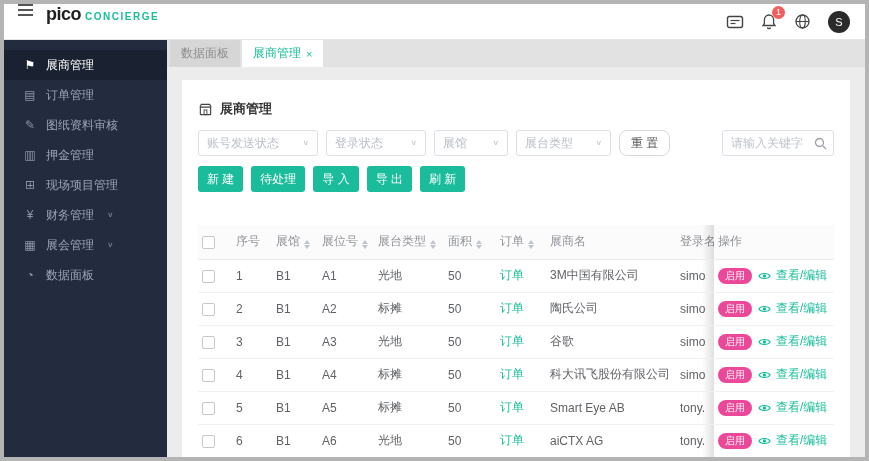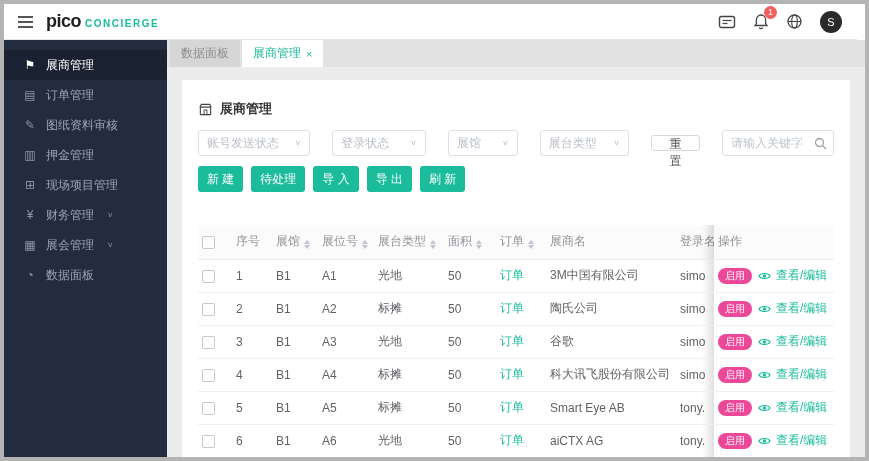--- a/index.html
+++ b/index.html
@@ -2,22 +2,22 @@
 <html><head>
 <meta charset="utf-8">
 <style>
   * { margin:0; padding:0; box-sizing:border-box; }
   body { background:#ffffff; font-family:"Liberation Sans","DejaVu Sans",sans-serif; }
 
   .screen { position:relative; width:869px; height:461px; border:4px solid #b4b4b4;
             background:#fff; overflow:hidden; font-family:"Liberation Sans","DejaVu Sans",sans-serif; }
 
   
-  .tophdr { position:absolute; top:0; left:0; right:8px; height:36px; background:#fff;
-            border-bottom:1px solid #e6e6e6; display:flex; align-items:center; z-index:20; }
+  .tophdr { position:absolute; top:0; left:0; right:0; height:36px; background:#fff;
+            border-bottom:1px solid #e6e6e6; display:flex; z-index:20; }
   .hamburger { margin:0 13px 0 14px; display:flex; flex-direction:column; gap:3px; cursor:pointer; }
   .hamburger span { display:block; width:15px; height:2px; background:#555; }
   .brand { display:flex; align-items:baseline; gap:4px; }
   .brand-p { font-size:18px; font-weight:bold; color:#1f1f1f; letter-spacing:-0.5px; }
   .brand-s { font-size:10px; color:#1abc9c; letter-spacing:1.5px; font-weight:bold; }
   .hdr-right { margin-left:auto; display:flex; align-items:center; gap:17px; padding-right:15px; }
   .hicon { position:relative; display:inline-flex; cursor:pointer; }
   .badge { position:absolute; top:-7px; right:-8px; min-width:13px; height:13px; border-radius:7px;
            background:#f25d5d; color:#fff; font-size:9px; line-height:13px; text-align:center; padding:0 3px; }
   .avatar { width:22px; height:22px; border-radius:50%; background:#2b2b2b; color:#fff; font-size:11px;
@@ -42,26 +42,26 @@
   .tabs { height:27px; background:#e2e2e2; display:flex; align-items:stretch; gap:2px; padding-left:3px; }
   .tab { padding:0 11px; font-size:12px; color:#8d8d8d; background:#d6d6d6; display:flex;
          align-items:center; gap:5px; cursor:pointer; white-space:nowrap; }
   .tab.active { background:#fff; color:#1abc9c; }
   .tab-close { font-size:11px; }
 
   .card { position:relative; margin:13px 15px 0; background:#fff; height:420px; padding:20px 16px 0; }
 
   .card-title { display:flex; align-items:center; gap:7px; font-size:13px; font-weight:bold; color:#333; }
 
-  .filter-row { display:flex; align-items:center; gap:22px; margin-top:12px; }
+  .filter-row { display:flex; align-items:center; gap:8px; margin-top:12px; }
   .sel { height:26px; border:1px solid #dcdfe6; border-radius:3px; background:#fff; display:flex;
          align-items:center; justify-content:space-between; padding:0 8px; font-size:12px; color:#b9bec7; cursor:pointer; }
   .w1{width:120px;} .w2{width:100px;} .w3{width:74px;} .w4{width:95px;}
   .sel-chev { color:#c0c4cc; font-size:9px; transform:scaleY(0.8); margin-left:6px; }
-  .reset-btn { height:16px; padding:0 11px; border:1px solid #d9d9d9; background:#fff; border-radius:3px;
+  .reset-btn { height:26px; padding:0 11px; border:1px solid #d9d9d9; background:#fff; border-radius:8px;
                font-size:12px; color:#555; cursor:pointer; font-family:inherit; }
   .search-wrap { margin-left:auto; position:relative; }
   .search-input { width:112px; height:26px; border:1px solid #dcdfe6; border-radius:3px; font-size:12px;
                   padding:0 24px 0 8px; color:#555; font-family:inherit; }
   .search-input::placeholder { color:#bfc4cc; }
   .search-icon { position:absolute; right:7px; top:6px; pointer-events:none; }
 
   .btn-row { display:flex; gap:8px; margin-top:10px; }
   .tbtn { height:26px; padding:0 9px; background:#1abc9c; color:#fff; border:none; border-radius:3px;
           font-size:12px; cursor:pointer; white-space:nowrap; font-family:inherit; }

